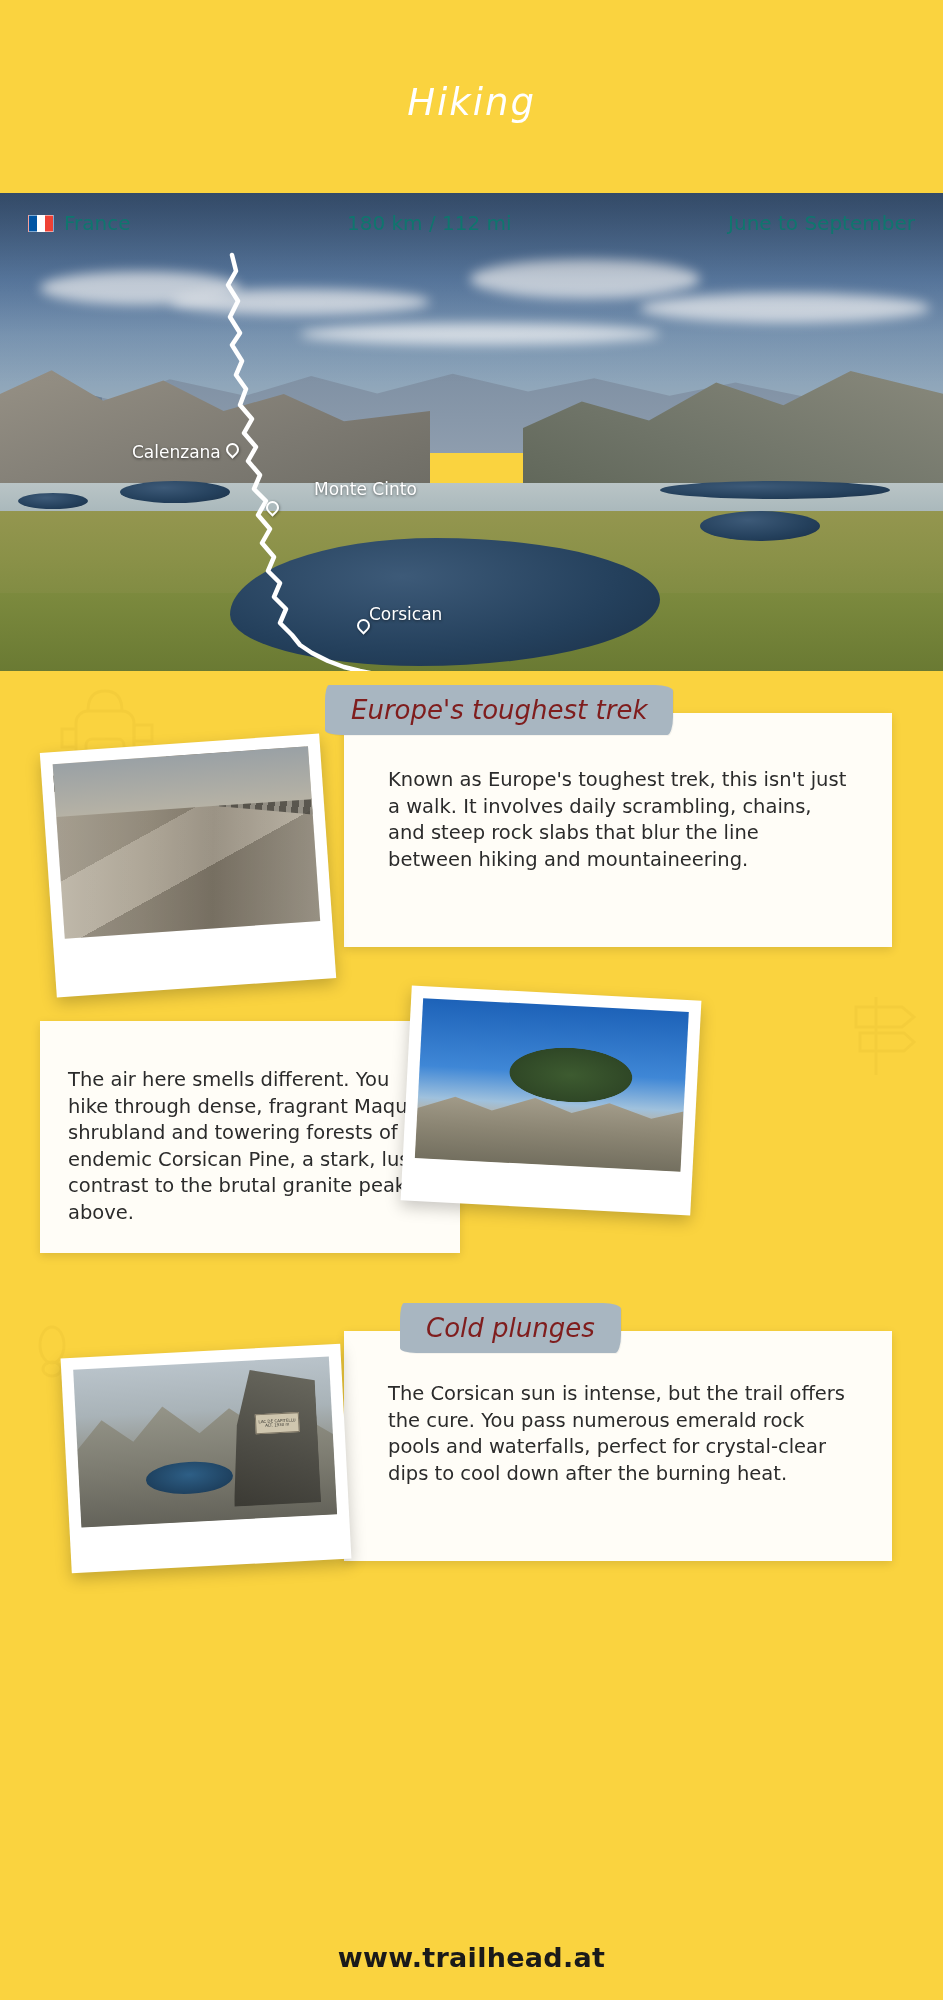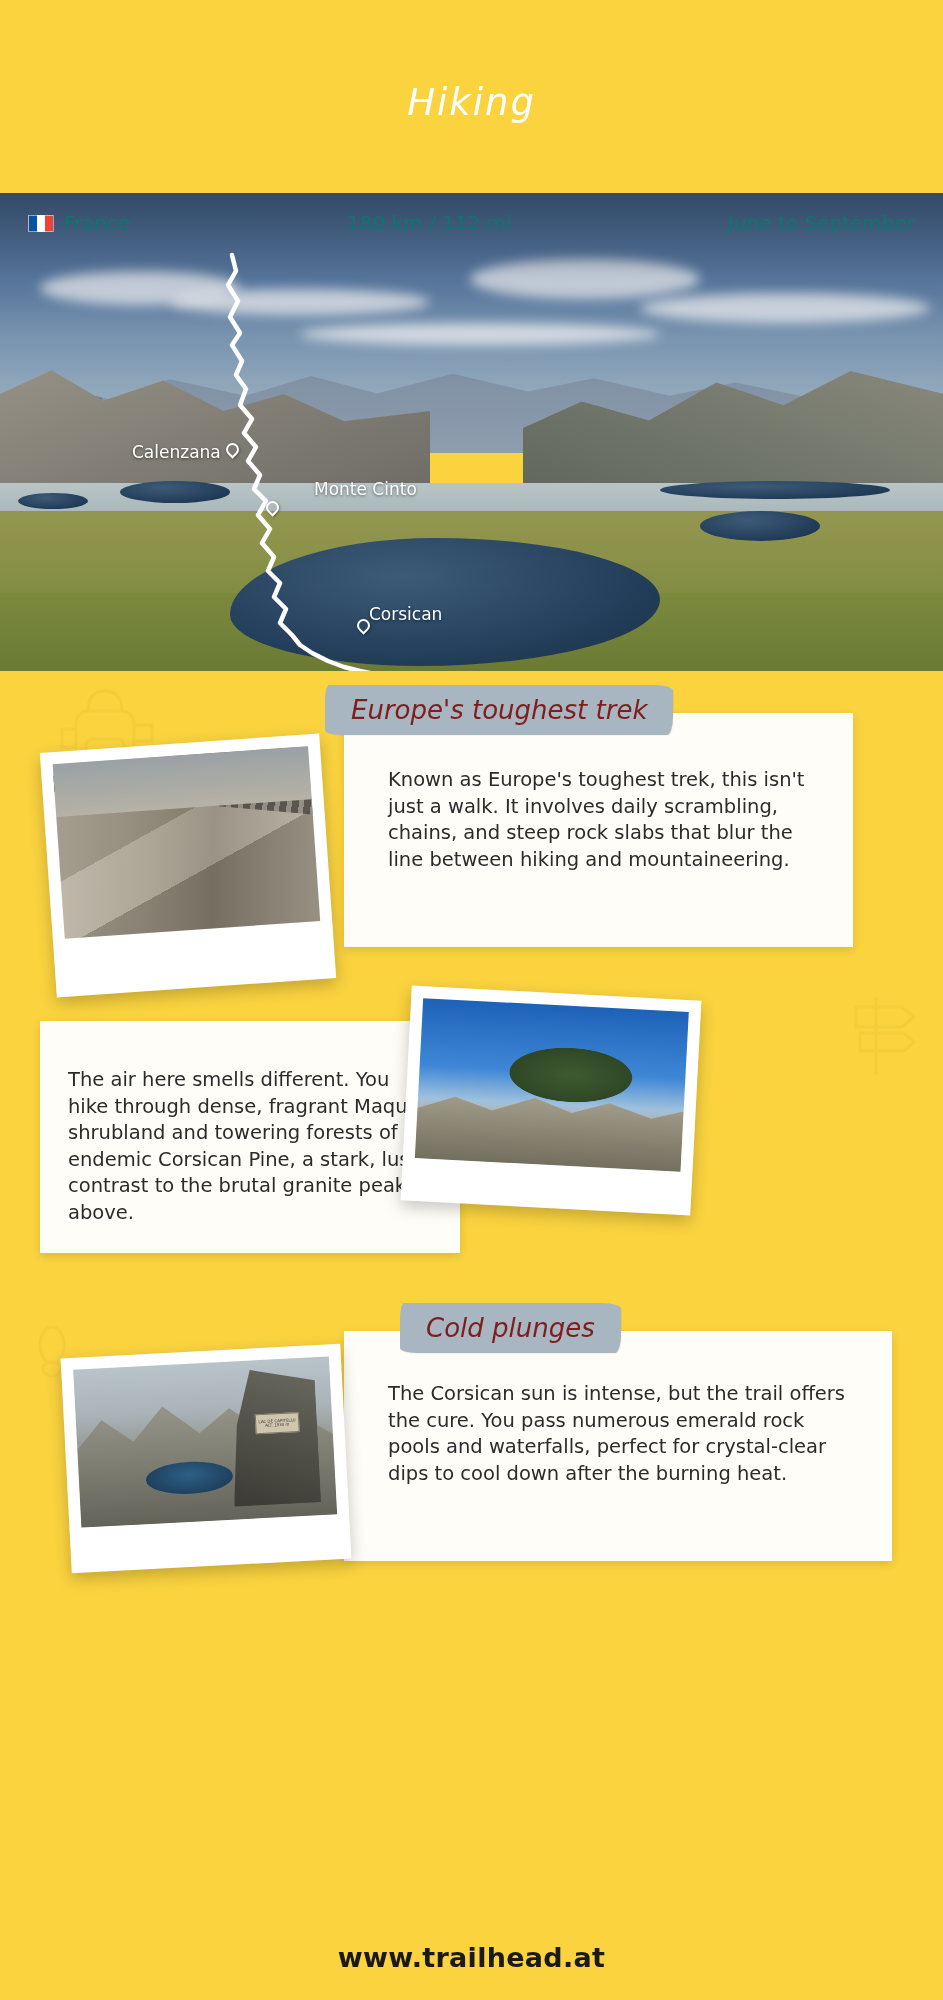--- a/index.html
+++ b/index.html
@@ -301,21 +301,21 @@
     <g fill="none" stroke="#e2b92f" stroke-width="3">
       <rect x="34" y="26" width="58" height="70" rx="12"></rect>
       <rect x="44" y="54" width="38" height="26" rx="6"></rect>
       <path d="M46 26c0-14 6-20 17-20s17 6 17 20"></path>
       <path d="M92 40h18v16H92z"></path>
       <path d="M34 44H20v18h14"></path>
     </g>
   </svg>
 
   <div class="card-row" style="height:300px;">
-    <div class="textbox" style="left:344px; top:28px; width:509px; height:234px;">
+    <div class="textbox" style="left:344px; top:28px; width:548px; height:234px;">
       <p style="padding:54px 44px 0 44px;">Known as Europe's toughest trek, this isn't just a walk. It involves daily scrambling, chains, and steep rock slabs that blur the line between hiking and mountaineering.</p>
     </div>
     <div class="banner" style="left:325px; top:0px;">Europe's toughest trek</div>
     <div class="polaroid" style="left:48px; top:58px; width:280px; height:245px; transform:rotate(-4deg);">
       <div class="photo ph1" style="height:175px;"></div>
     </div>
   </div>
 
   <div class="card-row" style="height:300px; margin-top:10px;">
     <svg class="doodle" style="left:836px; top:-18px;" width="92" height="102" viewBox="0 0 92 102">

